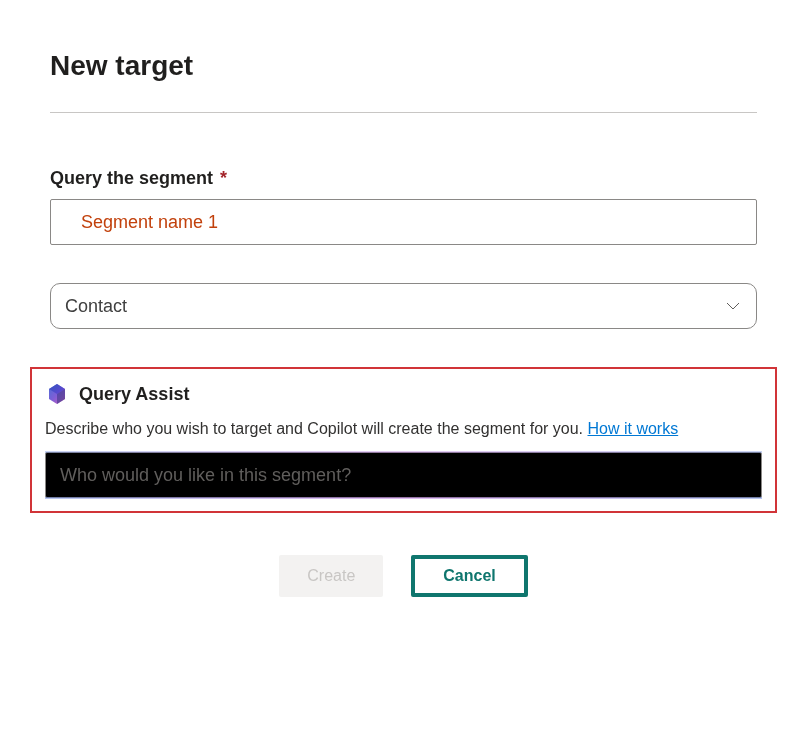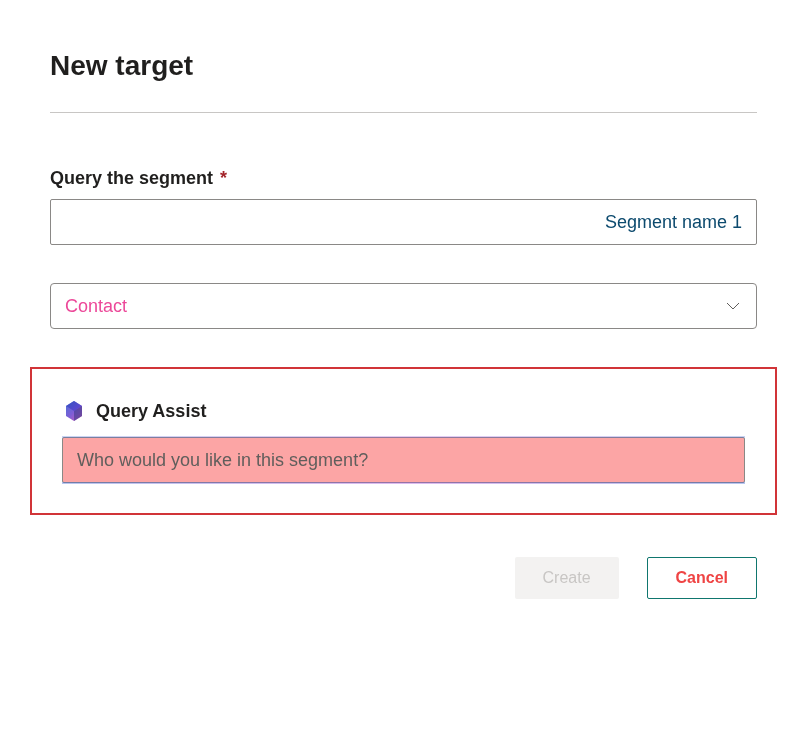--- a/index.html
+++ b/index.html
@@ -35,60 +35,59 @@
       margin-bottom: 10px;
       display: block;
     }
     .required-asterisk {
       color: #a4262c;
       margin-left: 2px;
     }
     .text-input {
       width: 100%;
       height: 46px;
-      padding: 0 14px;
-      font-size: 18px;
-      color: #0c4a6e;
+      padding: 0 30px;
+      font-size: 18px;
+      color: #c2410c;
       border: 1px solid #8a8886;
       border-radius: 2px;
       background: #ffffff;
       font-family: inherit;
-      text-align: right;
     }
     .text-input::placeholder {
       color: #605e5c;
     }
     .select-wrapper {
       position: relative;
       width: 100%;
     }
     .select-input {
       width: 100%;
       height: 46px;
       padding: 0 14px;
       font-size: 18px;
-      color: #ec4899;
+      color: #404040;
       border: 1px solid #8a8886;
-      border-radius: 4px;
+      border-radius: 10px;
       background: #ffffff;
       font-family: inherit;
       appearance: none;
       -webkit-appearance: none;
       cursor: pointer;
     }
     .chevron {
       position: absolute;
       right: 16px;
       top: 50%;
       transform: translateY(-50%);
       pointer-events: none;
     }
     .query-assist-box {
       border: 2px solid #d13438;
-      padding: 30px;
+      padding: 13px;
       margin-bottom: 42px;
       margin-left: -20px;
       margin-right: -20px;
     }
     .query-assist-header {
       display: flex;
       align-items: center;
       margin-bottom: 14px;
     }
     .copilot-icon {
@@ -115,21 +114,21 @@
       width: 100%;
     }
     .query-input {
       width: 100%;
       height: 46px;
       padding: 0 14px;
       font-size: 18px;
       color: #605e5c;
       border: 1px solid #8a8886;
       border-radius: 2px;
-      background: #fca5a5;
+      background: #000000;
       font-family: inherit;
       position: relative;
       z-index: 1;
     }
     .query-input::placeholder {
       color: #605e5c;
     }
     .gradient-top {
       position: absolute;
       top: -1px;
@@ -145,41 +144,41 @@
       bottom: -1px;
       left: 0;
       right: 0;
       height: 2px;
       background: linear-gradient(90deg, #4b6fd6 0%, #7e5ed6 25%, #a855d6 50%, #7e5ed6 75%, #4b6fd6 100%);
       opacity: 0.4;
       z-index: 2;
     }
     .button-row {
       display: flex;
-      justify-content: flex-end;
+      justify-content: center;
       gap: 28px;
     }
     .btn {
       height: 42px;
       padding: 0 28px;
       font-size: 16px;
       font-family: inherit;
       border-radius: 2px;
       cursor: pointer;
     }
     .btn-create {
       background: #f3f2f1;
       color: #c8c6c4;
       border: none;
       cursor: default;
     }
     .btn-cancel {
       background: #ffffff;
-      color: #ef4444;
-      border: 1px solid #0f766e;
+      color: #0f766e;
+      border: 4px solid #0f766e;
       font-weight: 600;
     }
   </style>
 </head>
 <body>
 
 <h1 class="page-title">New target</h1>
 
 <hr class="divider">
 
@@ -215,20 +214,23 @@
           <stop offset="0%" stop-color="#2c4fb8"></stop>
           <stop offset="100%" stop-color="#5e3ed6"></stop>
         </linearGradient>
       </defs>
       <path d="M12 2 L20 7 L20 17 L12 22 L4 17 L4 7 Z" fill="url(#g1)"></path>
       <path d="M12 2 L20 7 L12 12 L4 7 Z" fill="url(#g2)" opacity="0.8"></path>
       <path d="M12 12 L20 7 L20 17 L12 22 Z" fill="#3a3a8a" opacity="0.6"></path>
     </svg>
     <span class="query-assist-title">Query Assist</span>
   </div>
+  <p class="query-assist-description">
+    <span>Describe who you wish to target and Copilot will create the segment for you. </span><a href="#" class="how-it-works-link">How it works</a>
+  </p>
   <div class="query-input-wrapper">
     <div class="gradient-top"></div>
     <input type="text" class="query-input" placeholder="Who would you like in this segment?" style="">
     <div class="gradient-bottom"></div>
   </div>
 </div>
 
 <div class="button-row">
   <button class="btn btn-create" disabled="">Create</button>
   <button class="btn btn-cancel">Cancel</button>

